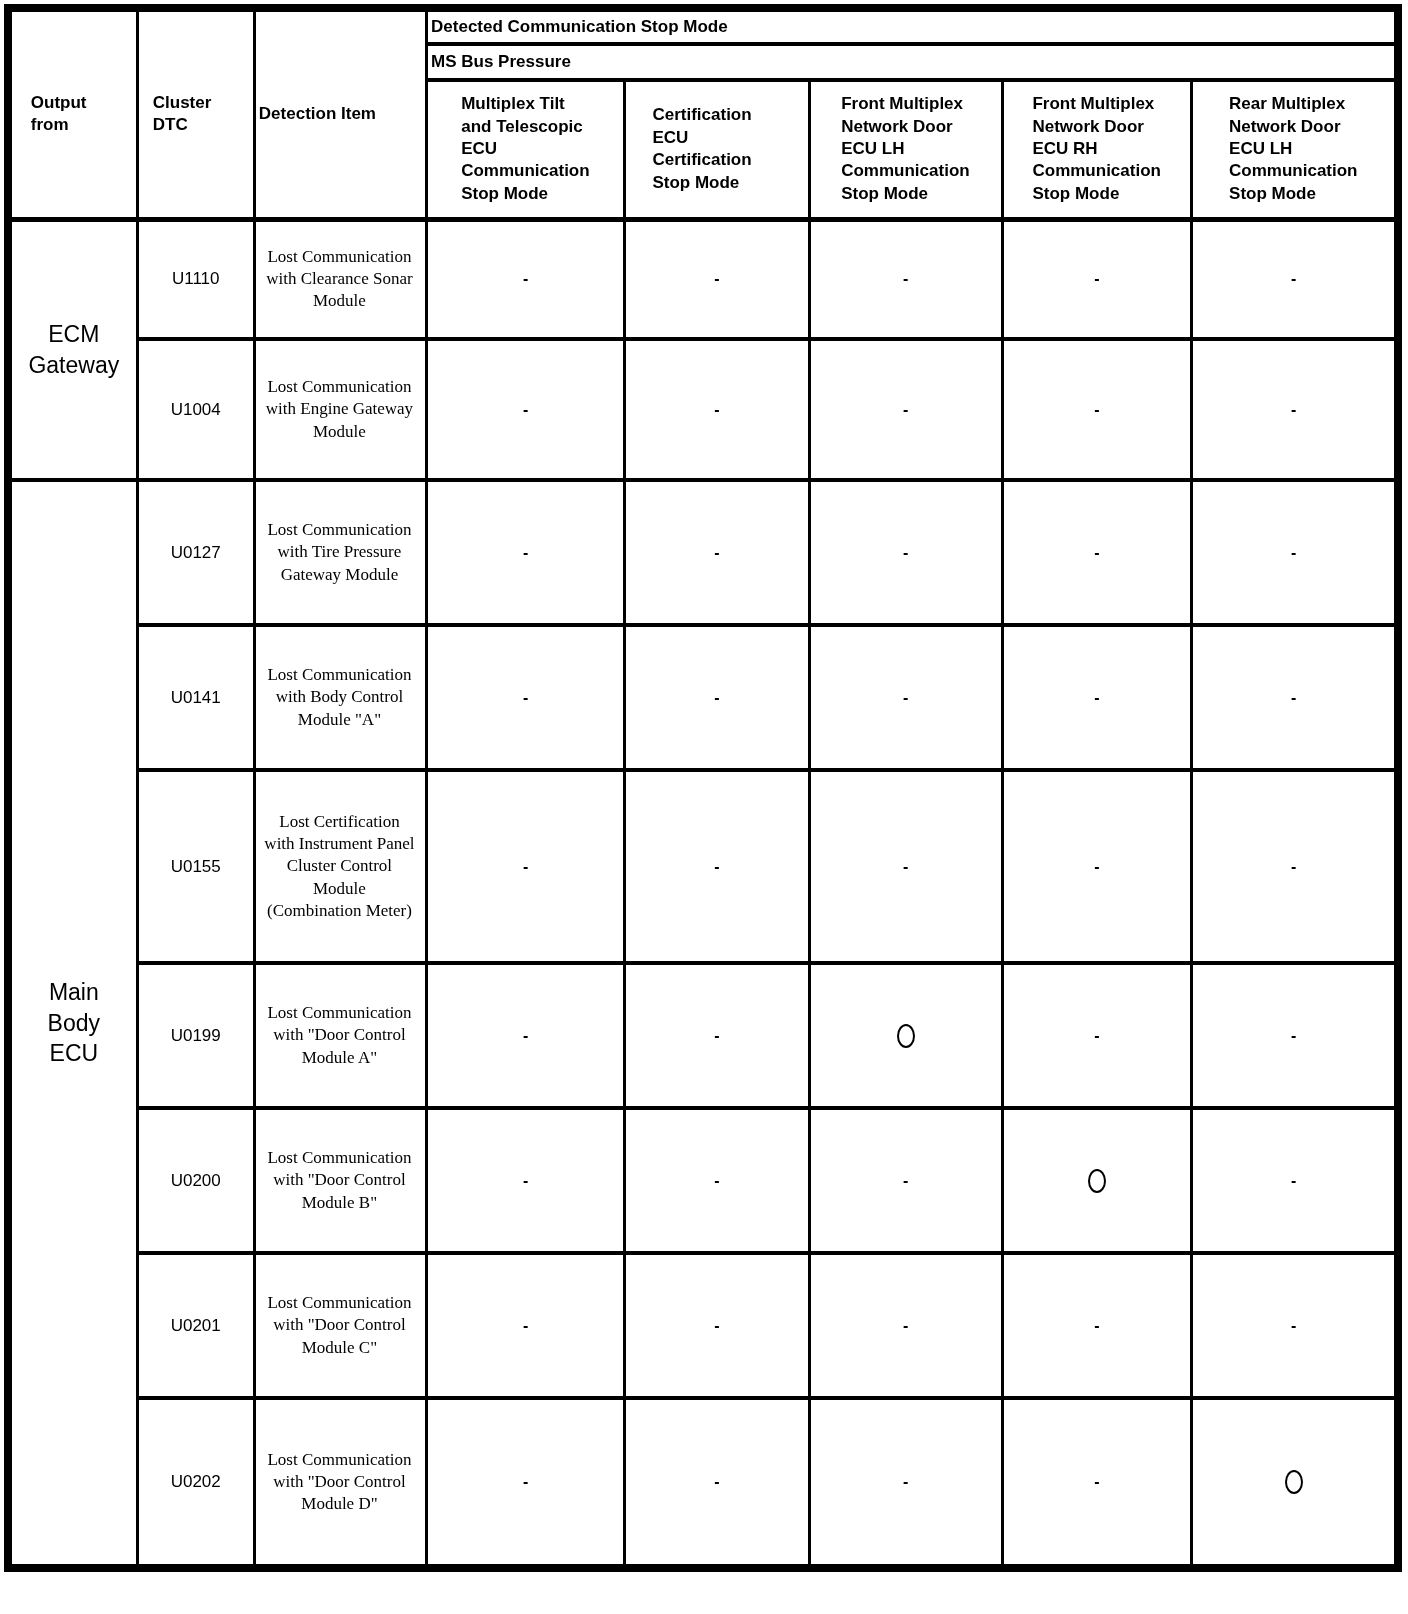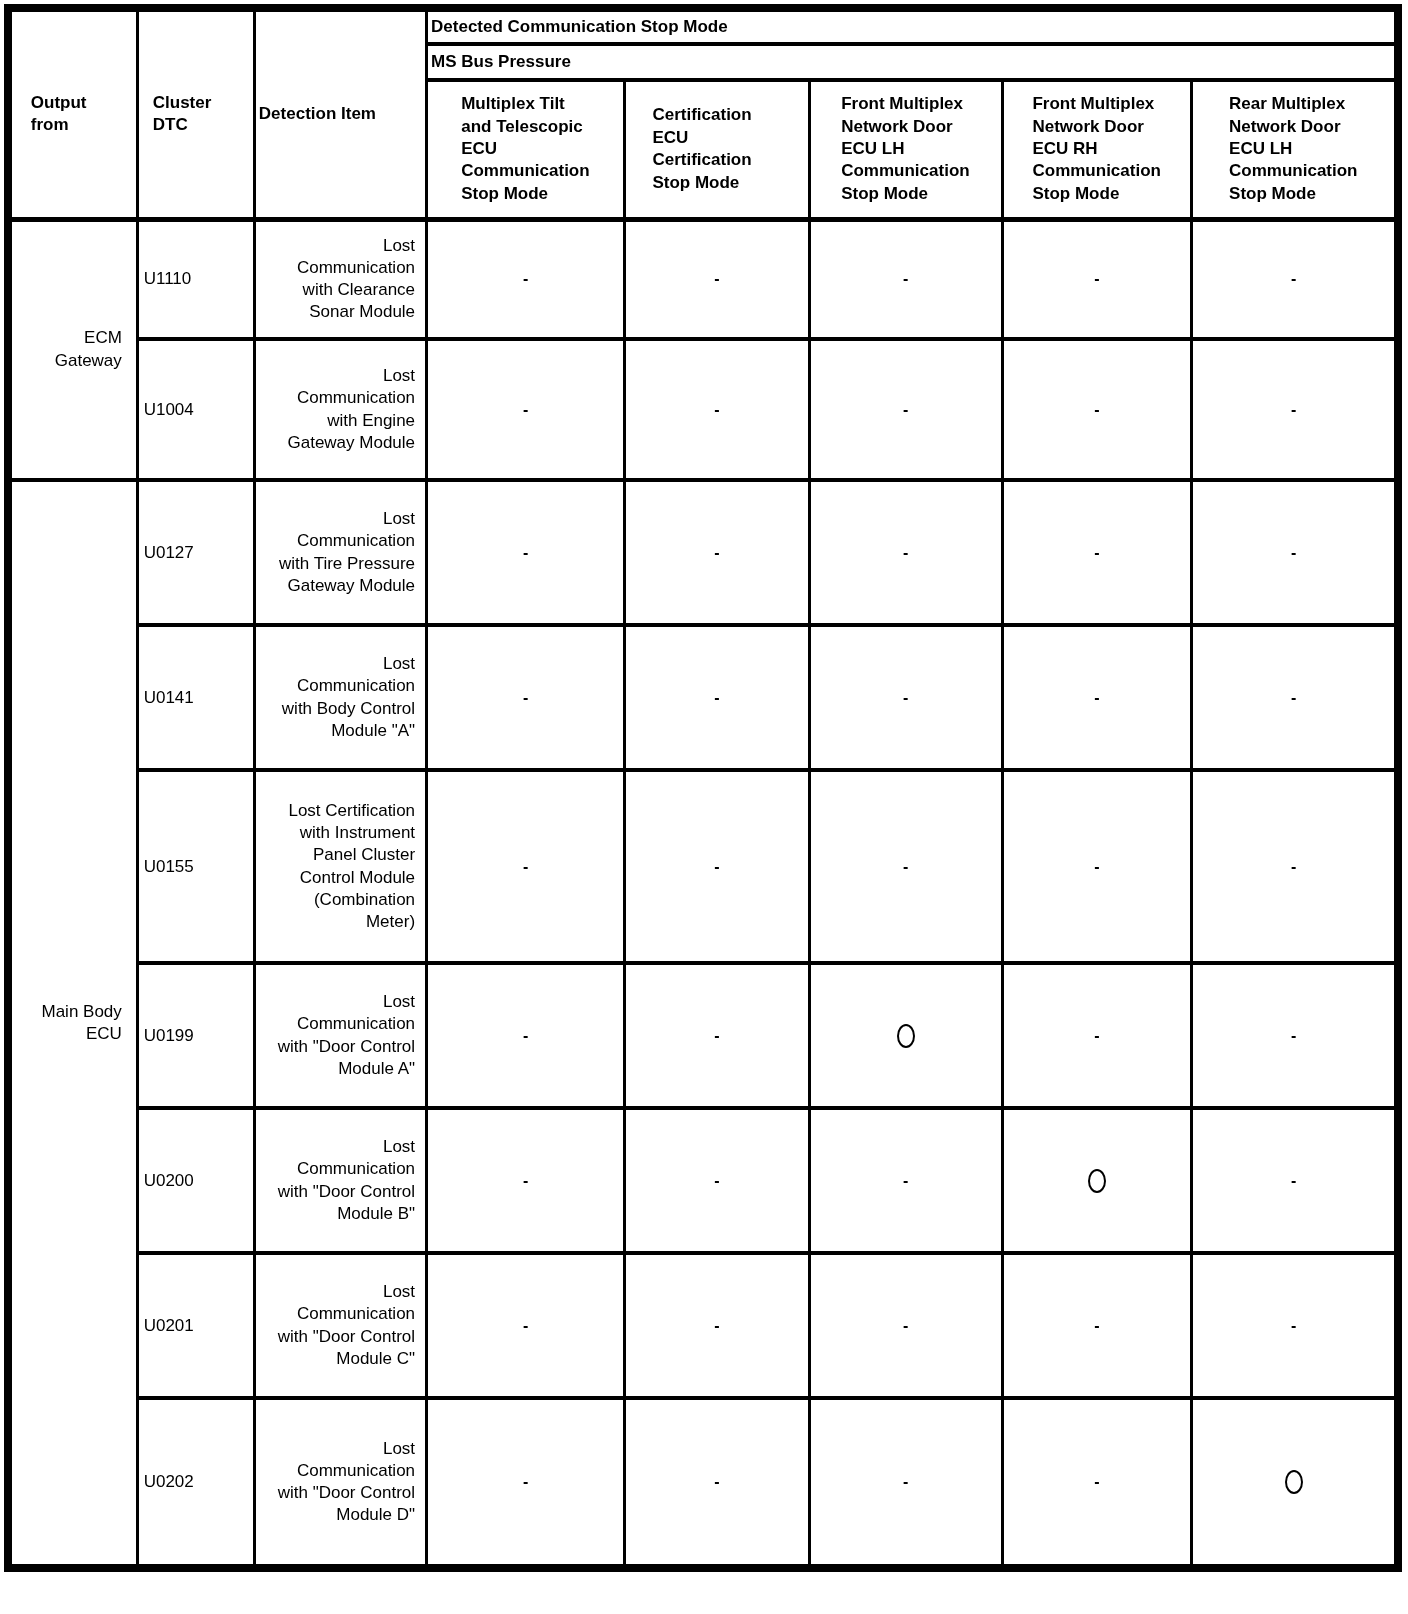--- a/index.html
+++ b/index.html
@@ -63,40 +63,42 @@
 
   .corner-label {
     max-width: 86px;
     margin: 5px auto;
   }
   .hdr-label {
     max-width: 129px;
     margin: 0 auto;
   }
   td.group-cell {
-    text-align: right;
-    vertical-align: middle;
-    font-size: 17px;
+    text-align: center;
+    vertical-align: middle;
+    font-size: 23px;
     line-height: 1.32;
   }
   .group-label {
     max-width: 96px;
     margin: 0 auto;
   }
   td.dtc-cell {
+    text-align: center;
     vertical-align: middle;
     font-size: 17px;
     margin-left: 12px;
   }
   td.detect-cell {
-    text-align: right;
+    text-align: center;
     vertical-align: middle;
     font-size: 17px;
     line-height: 1.3;
     padding: 4px 10px 4px 8px;
+    font-family: Liberation Serif, serif;
   }
   td.mark-cell {
     text-align: center;
     vertical-align: middle;
     font-size: 16px;
     font-weight: bold;
   }
   .circle-mark {
     display: inline-block;
     width: 14px;

